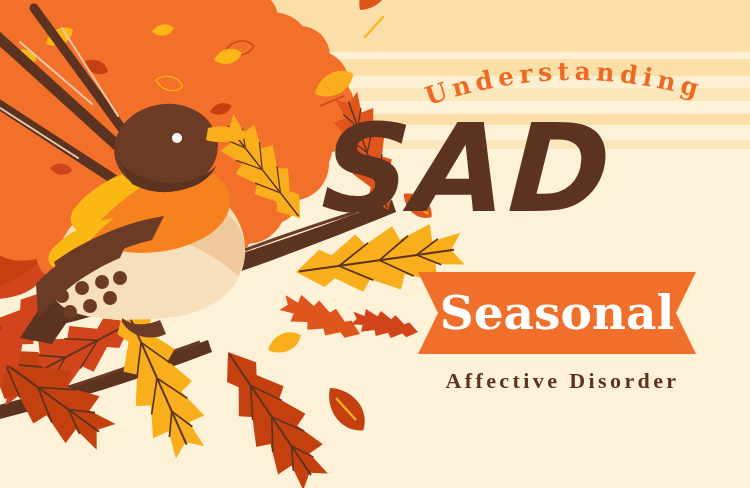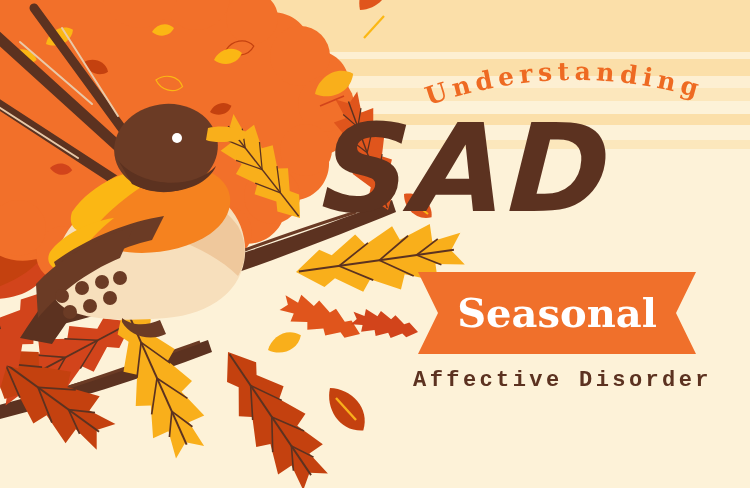--- a/index.html
+++ b/index.html
@@ -47,33 +47,33 @@
   #ribbon{
     position:absolute;
     left:418px; top:272px;
     width:278px; height:82px;
   }
   #ribbon svg{position:absolute;inset:0;width:278px;height:82px;}
   #ribbon .label{
     position:absolute;inset:0;
     display:flex;align-items:center;justify-content:center;
     font-family:"DejaVu Serif", serif;
-    font-size:40px;
+    font-size:47px;
     font-weight:bold;
     color:#FFFFFF;
     letter-spacing:0px;
     padding-bottom:2px;
     box-sizing:border-box;
   }
 
   
   #subtitle{
     left:390px; top:368px; width:345px;
     text-align:center;
-    font-family:Liberation Mono, monospace;
+    font-family:Liberation Serif, serif;
     font-size:22px;
     font-weight:bold;
     color:#5C3220;
     letter-spacing:3.4px;
   }
 </style>
 </head>
 <body>
 
 <div id="poster">

